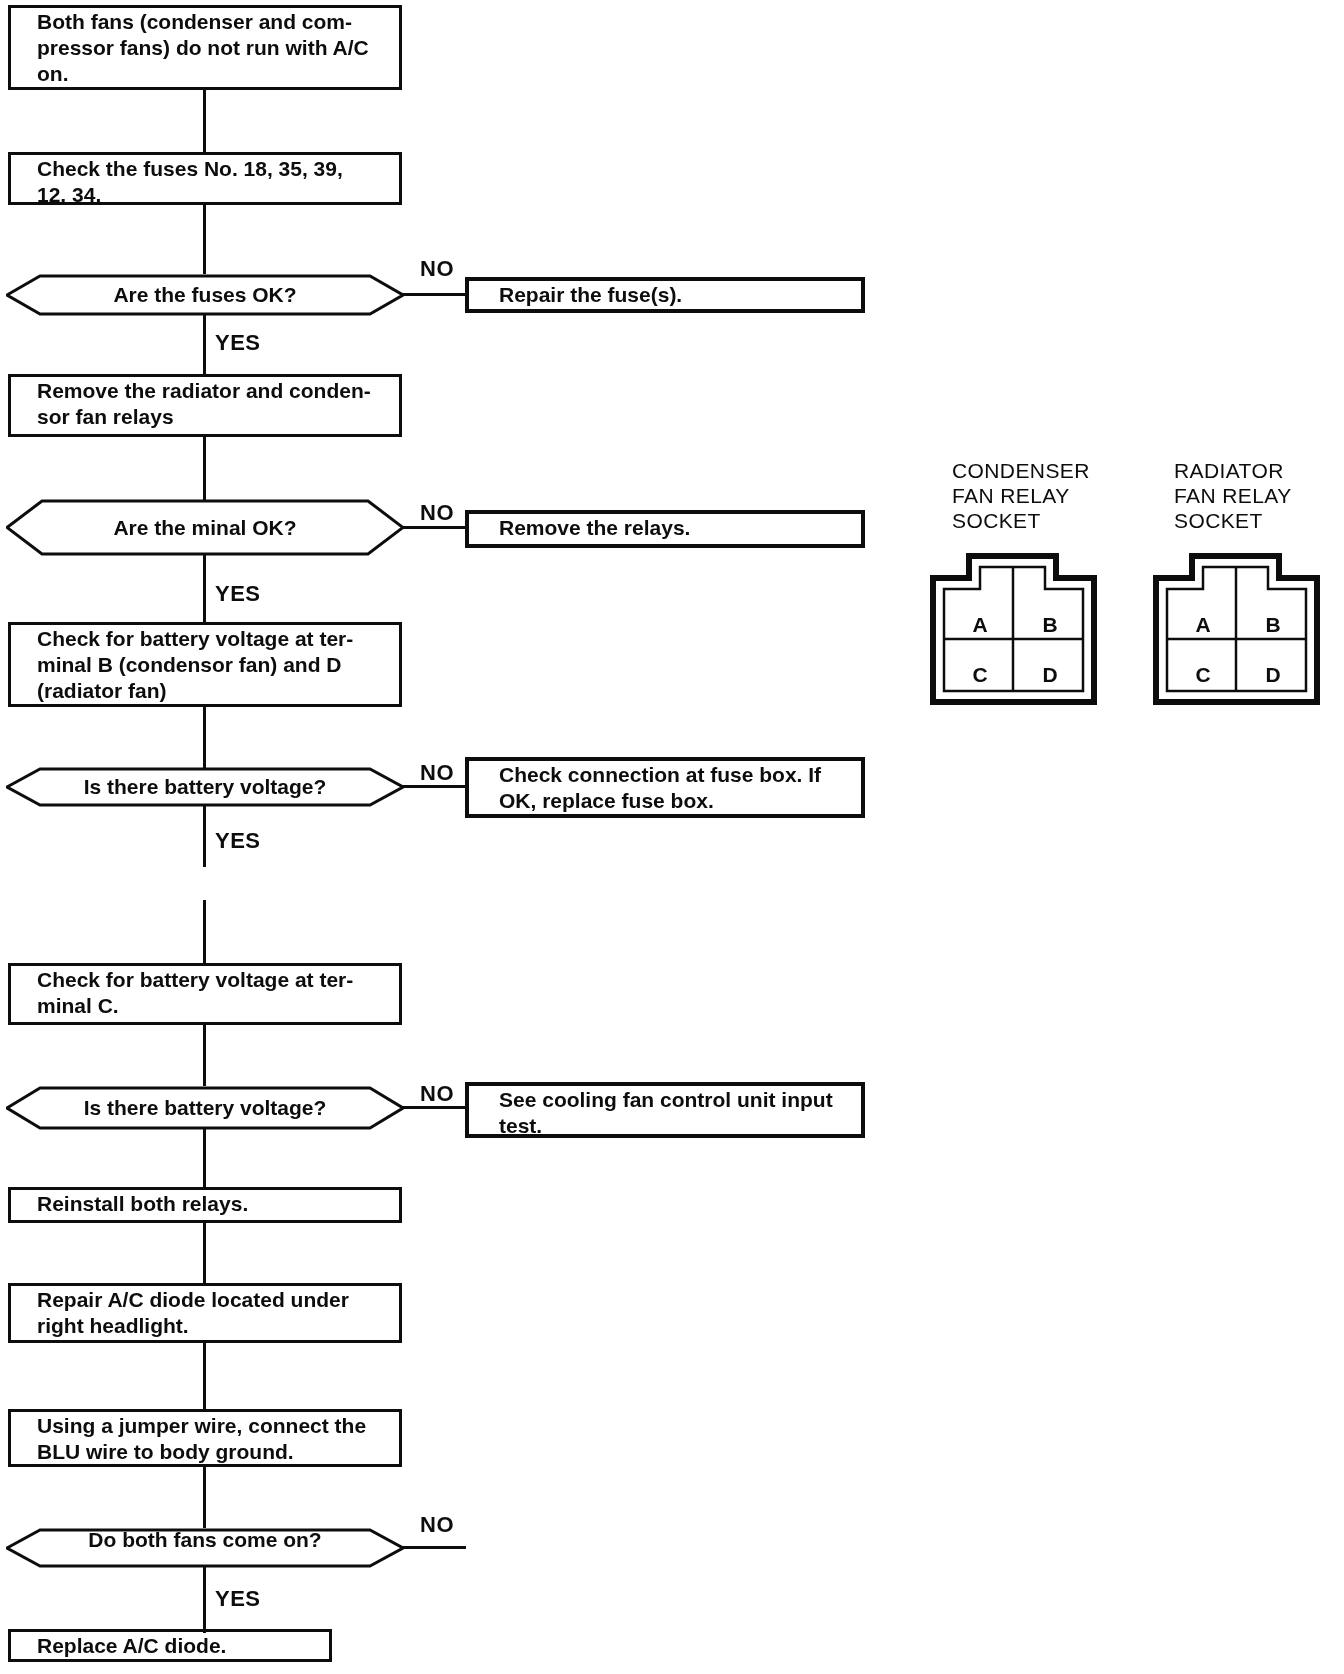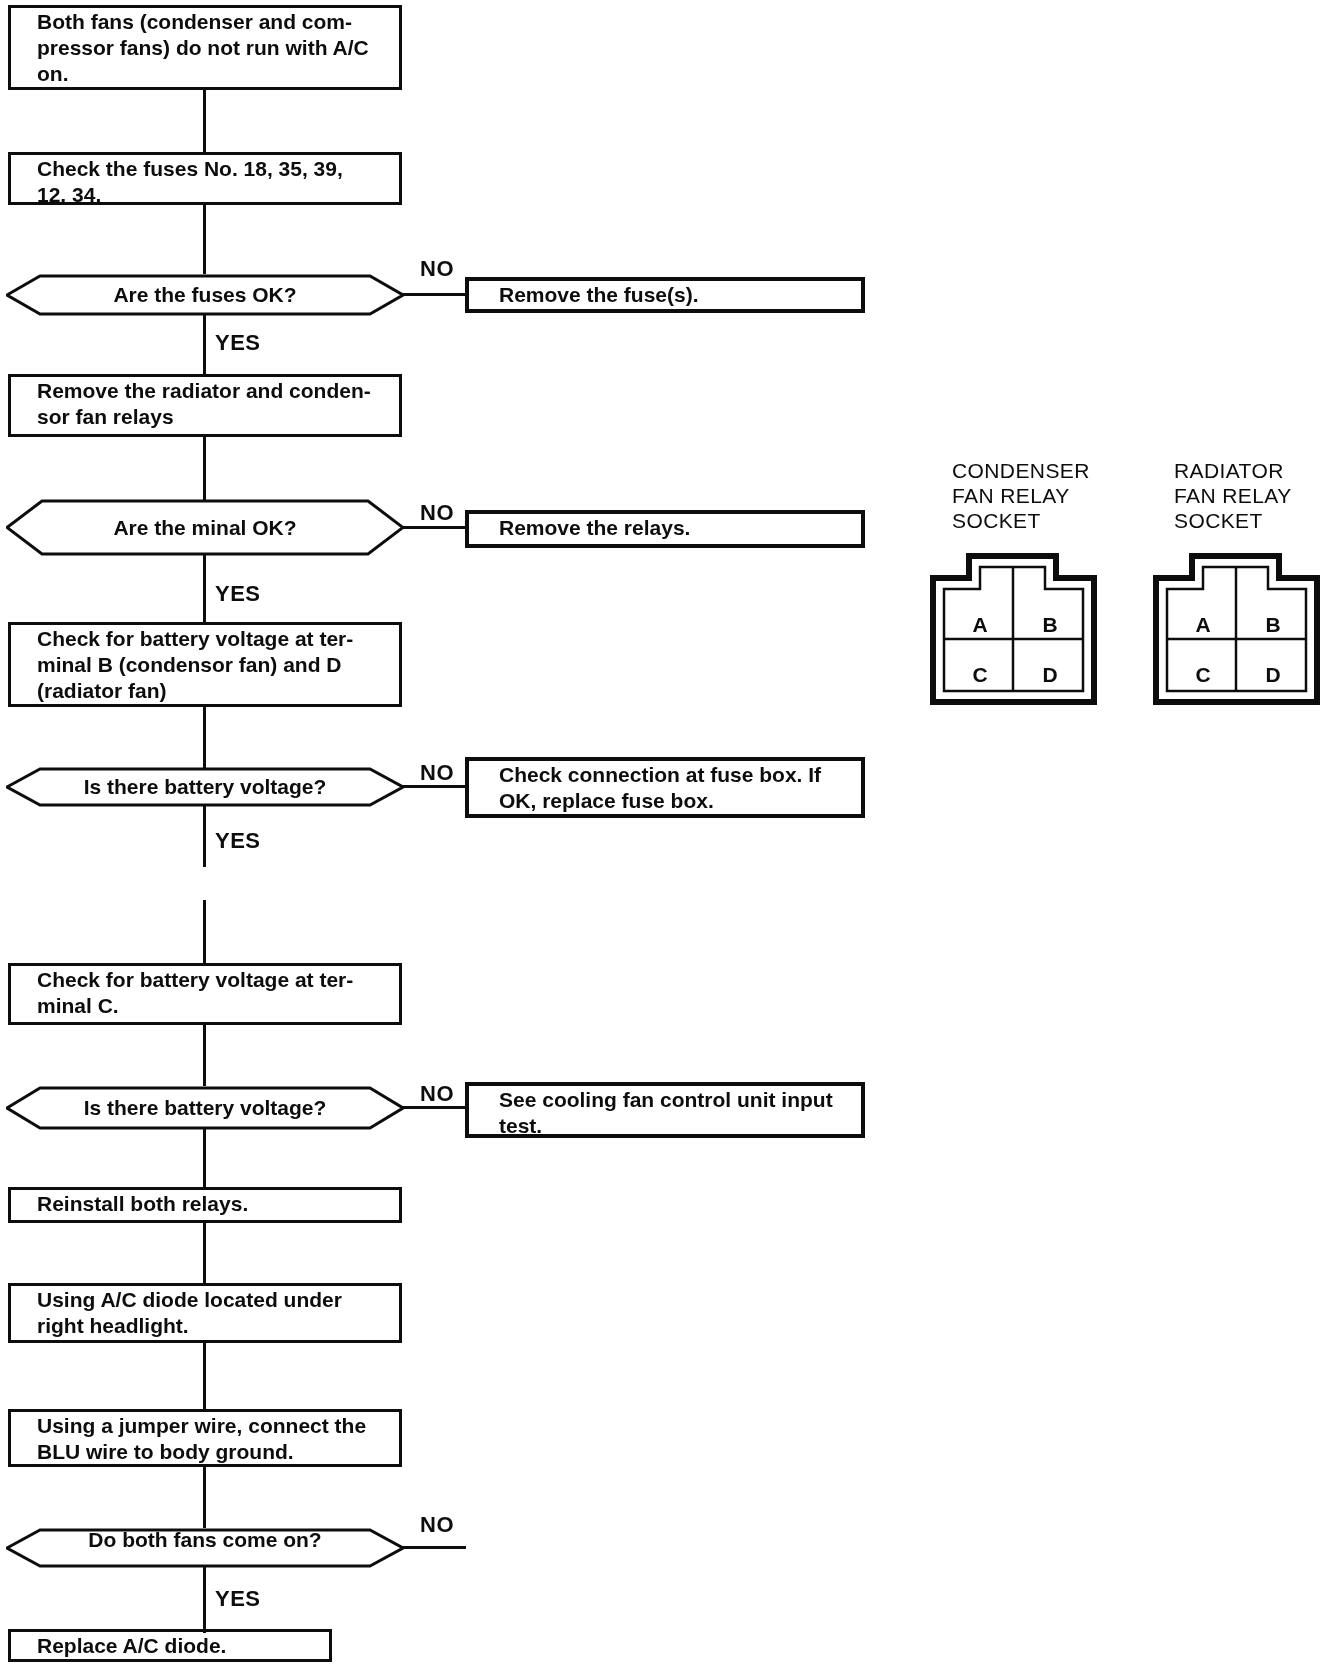--- a/index.html
+++ b/index.html
@@ -59,21 +59,21 @@
 (radiator fan)</span>
   </div>
   <div class="pbox" style="left:8px;top:963px;width:394px;height:62px">
     <span class="t">Check for battery voltage at ter-
 minal C.</span>
   </div>
   <div class="pbox" style="left:8px;top:1187px;width:394px;height:36px">
     <span class="t">Reinstall both relays.</span>
   </div>
   <div class="pbox" style="left:8px;top:1283px;width:394px;height:60px">
-    <span class="t">Using A/C diode located under
+    <span class="t">Repair A/C diode located under
 right headlight.</span>
   </div>
   <div class="pbox" style="left:8px;top:1409px;width:394px;height:58px">
     <span class="t">Using a jumper wire, connect the
 BLU wire to body ground.</span>
   </div>
   <div class="pbox" style="left:8px;top:1629px;width:324px;height:33px">
     <span class="t">Replace A/C diode.</span>
   </div>
 
@@ -102,21 +102,21 @@
     <span class="t">Is there battery voltage?</span>
   </div>
   <div class="hexwrap" style="left:6px;top:1528px;width:398px;height:24px">
     <svg width="398" height="40" viewBox="0 0 398 40">
       <polygon points="1,20 34,2 364,2 397,20 364,38 34,38" fill="#ffffff" stroke="#0d0d0d" stroke-width="3"></polygon>
     </svg>
     <span class="t">Do both fans come on?</span>
   </div>
 
   <div class="pbox rbox" style="left:465px;top:277px;width:400px;height:36px">
-    <span class="t">Remove the fuse(s).</span>
+    <span class="t">Repair the fuse(s).</span>
   </div>
   <div class="pbox rbox" style="left:465px;top:510px;width:400px;height:38px">
     <span class="t">Remove the relays.</span>
   </div>
   <div class="pbox rbox" style="left:465px;top:757px;width:400px;height:61px">
     <span class="t">Check connection at fuse box. If
 OK, replace fuse box.</span>
   </div>
   <div class="pbox rbox" style="left:465px;top:1082px;width:400px;height:56px">
     <span class="t">See cooling fan control unit input

